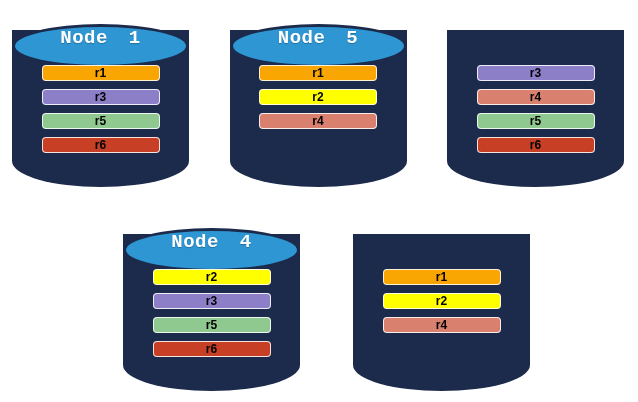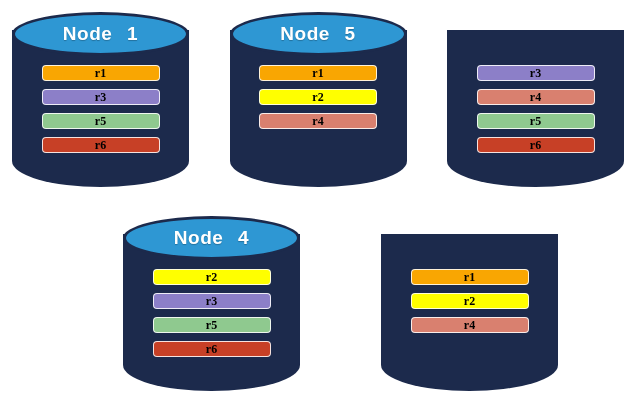--- a/index.html
+++ b/index.html
@@ -9,42 +9,42 @@
   }
   .canvas {
     position: relative;
     width: 638px;
     height: 402px;
     background: #ffffff;
     overflow: hidden;
   }
   .node-row { position: absolute; display: flex; }
   .row-top    { top: 8px;   left: 12px;  width: 612px; justify-content: space-between; }
-  .row-bottom { top: 212px; left: 123px; gap: 81px; }
+  .row-bottom { top: 212px; left: 123px; gap: 53px; }
 
   
   .cylinder { position: relative; width: 177px; height: 179px; }
   .cyl-body {
     position: absolute;
     left: 0; right: 0; top: 22px; bottom: 0;
     background: var(--cyl-body, #1c2a4c);
     border-radius: 0 0 50% 50% / 0 0 26px 26px;
   }
   .cyl-top {
     position: absolute;
-    left: 0; right: 0; top: 4px;
+    left: 0; right: 0; top: 16px;
     height: 44px;
     background: var(--cyl-top, #2e97d3);
     border: 3px solid var(--cyl-body, #1c2a4c);
     border-radius: 50%;
     box-sizing: border-box;
     z-index: 2;
     display: flex;
-    align-items: center;
     justify-content: center;
+    font-family: Liberation Mono, monospace;
   }
   .node-title {
     color: var(--title-color, #ffffff);
     font-size: 19px;
     font-weight: bold;
     letter-spacing: 0.5px;
     word-spacing: 9px;
     white-space: nowrap;
     text-shadow: 0 1px 1px rgba(0,0,0,0.25);
   }
@@ -63,21 +63,20 @@
     border: 1px solid rgba(255,255,255,0.85);
     border-radius: 4px;
     box-sizing: content-box;
     display: flex;
     align-items: center;
     justify-content: center;
     color: var(--bar-text, #000000);
     font-size: 12px;
     font-weight: bold;
     line-height: 1;
-    font-family: Liberation Serif, serif;
   }
 </style>
 </head>
 <body>
 
 <div class="canvas">
   <div class="node-row row-top">
   <div class="cylinder">
     <div class="cyl-body"></div>
     <div class="cyl-top">

